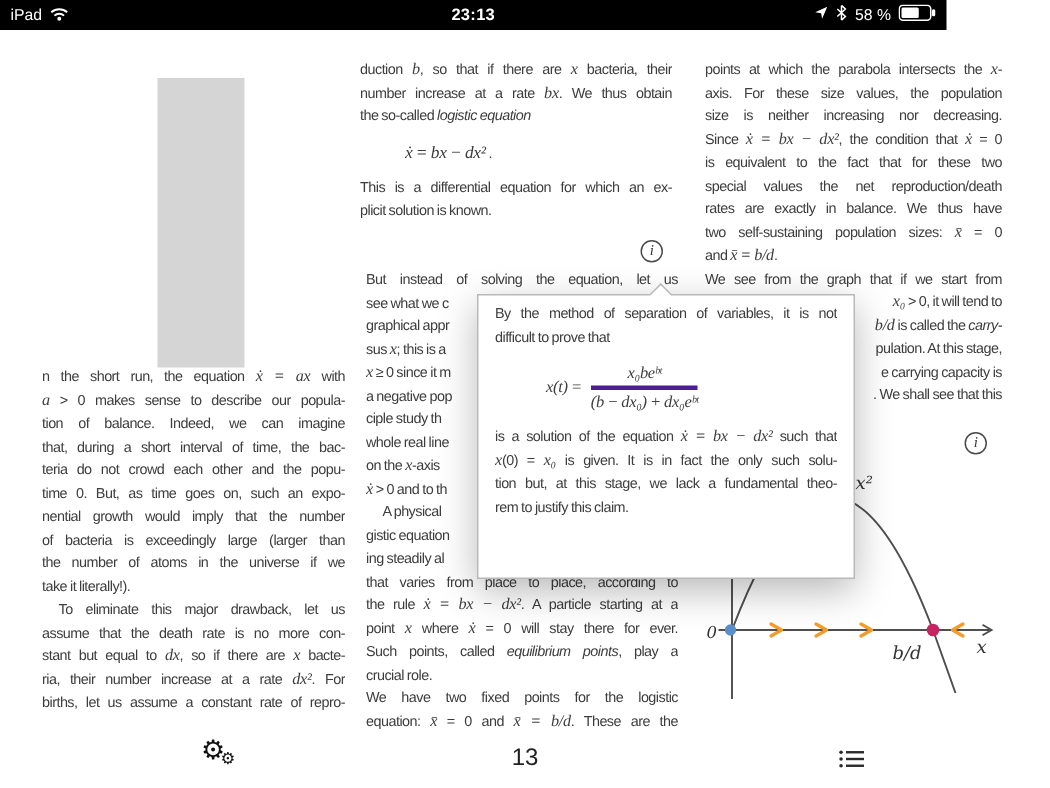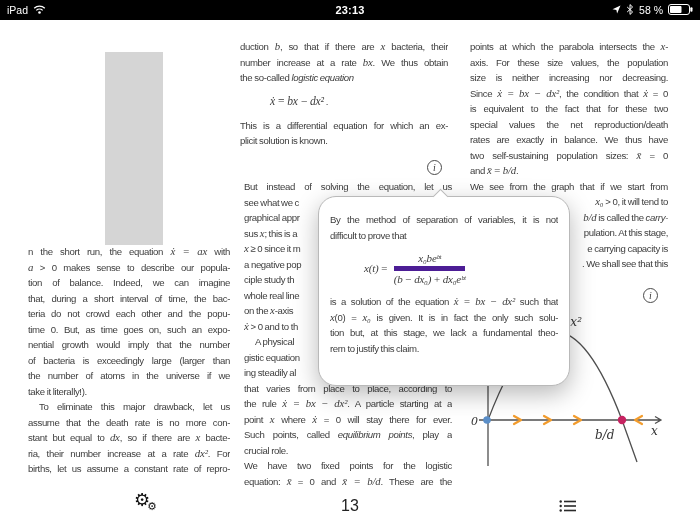--- a/index.html
+++ b/index.html
@@ -1,19 +1,19 @@
 <!DOCTYPE html>
 <html><head>
 <meta charset="utf-8">
 <style>
   *{margin:0;padding:0;box-sizing:border-box}
   html,body{width:700px;height:525px;background:#fff;overflow:hidden;position:relative;
     font-family:"Liberation Sans","DejaVu Sans",sans-serif;}
   
-  .statusbar{position:absolute;top:0;left:0;width:700px;height:20px;background:#000;color:#fff;
+  .statusbar{position:absolute;top:0;left:0;width:631px;height:20px;background:#000;color:#fff;
     display:flex;align-items:center;justify-content:space-between;padding:0 7px;z-index:30;font-size:10.5px}
   .sb-side{display:flex;align-items:center;gap:5px;min-width:130px}
   .sb-right{justify-content:flex-end}
   .sb-time{font-weight:bold;font-size:11px;letter-spacing:0.2px}
   
   .col{position:absolute;color:#3d3d3d;font-size:9.6px;letter-spacing:-0.35px;word-spacing:-0.4px;z-index:2}
   .ln{height:15.5px;line-height:15.5px;overflow:hidden}
   .ln.j{text-align:justify;text-align-last:justify}
   .ln.ind{text-indent:11px}
   .ln.frag-r{text-align:right}
@@ -23,28 +23,28 @@
   .ln.eq .m{font-size:11.6px}
   .figph{position:absolute;left:105px;top:52px;width:58px;height:193px;background:#d5d5d5;z-index:1}
   
   .info-btn{position:absolute;width:15px;height:15px;border:1px solid #4a4a4a;border-radius:50%;
     color:#3a3a3a;font-family:"Liberation Serif","DejaVu Serif",serif;font-style:italic;font-size:10px;
     display:flex;align-items:center;justify-content:center;background:transparent;z-index:3;cursor:pointer}
   #info1{left:427px;top:160px}
   #info2{left:643px;top:288px}
   
   .popover{position:absolute;left:318px;top:196px;width:252px;height:190px;background:#fff;
-    border:1px solid #b9b9b9;border-radius:18px;box-shadow:0 8px 24px rgba(0,0,0,.28);z-index:10;
-    padding:15px 11px;color:#3d3d3d;font-size:9.6px;letter-spacing:-0.35px;word-spacing:-0.4px}
+    border:1px solid #b9b9b9;border-radius:0;box-shadow:0 8px 24px rgba(0,0,0,.28);z-index:10;
+    padding:5px 11px;color:#3d3d3d;font-size:9.6px;letter-spacing:-0.35px;word-spacing:-0.4px}
   .caret{position:absolute;top:-6px;left:116px;width:11px;height:11px;background:#fff;
     border-left:1px solid #b9b9b9;border-top:1px solid #b9b9b9;transform:rotate(45deg)}
   .pop-eq{height:48px;display:flex;align-items:center;padding-left:34px;margin:1px 0 2px}
   .pop-eq .m{font-size:11px}
   .frac{display:inline-block;text-align:center;margin-left:6px;vertical-align:middle}
-  .frac .num{display:block;border-bottom:5px solid #4c1d95;padding:0 6px 2px}
+  .frac .num{display:block;border-bottom:3px solid #4c1d95;padding:0 6px 2px}
   .frac .den{display:block;padding-top:2px}
   
   .graph{position:absolute;left:465px;top:288px;z-index:2}
   .gtext{font-family:"DejaVu Serif","Liberation Serif",serif;font-style:italic;fill:#333}
   
   .gear-btn{position:absolute;left:134px;top:491px;width:26px;height:26px;z-index:5;cursor:pointer;color:#111}
   .gear-big{position:absolute;left:0;top:0;font-size:18px;line-height:18px}
   .gear-small{position:absolute;left:13px;top:10px;font-size:11px;line-height:11px}
   .pagenum{position:absolute;left:0;top:497px;width:700px;text-align:center;font-size:16px;color:#222;z-index:4}
   .toc-btn{position:absolute;left:559px;top:499px;width:18px;height:14px;z-index:5;cursor:pointer}

